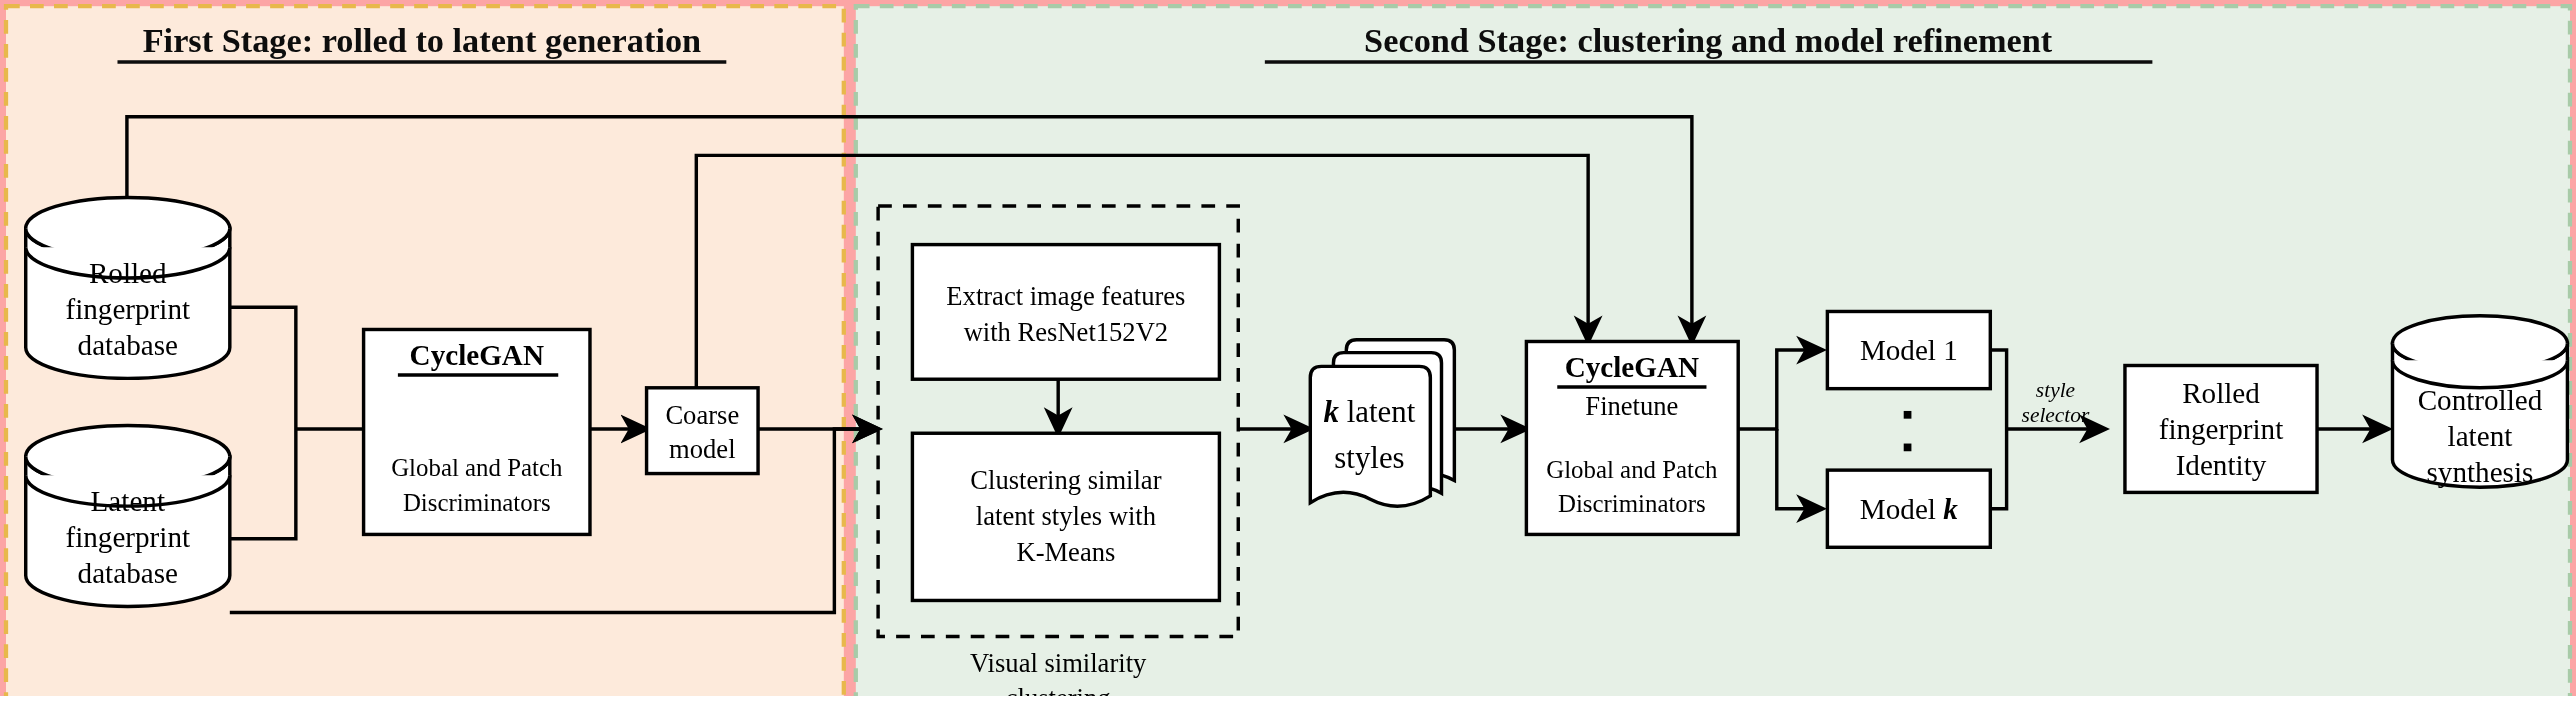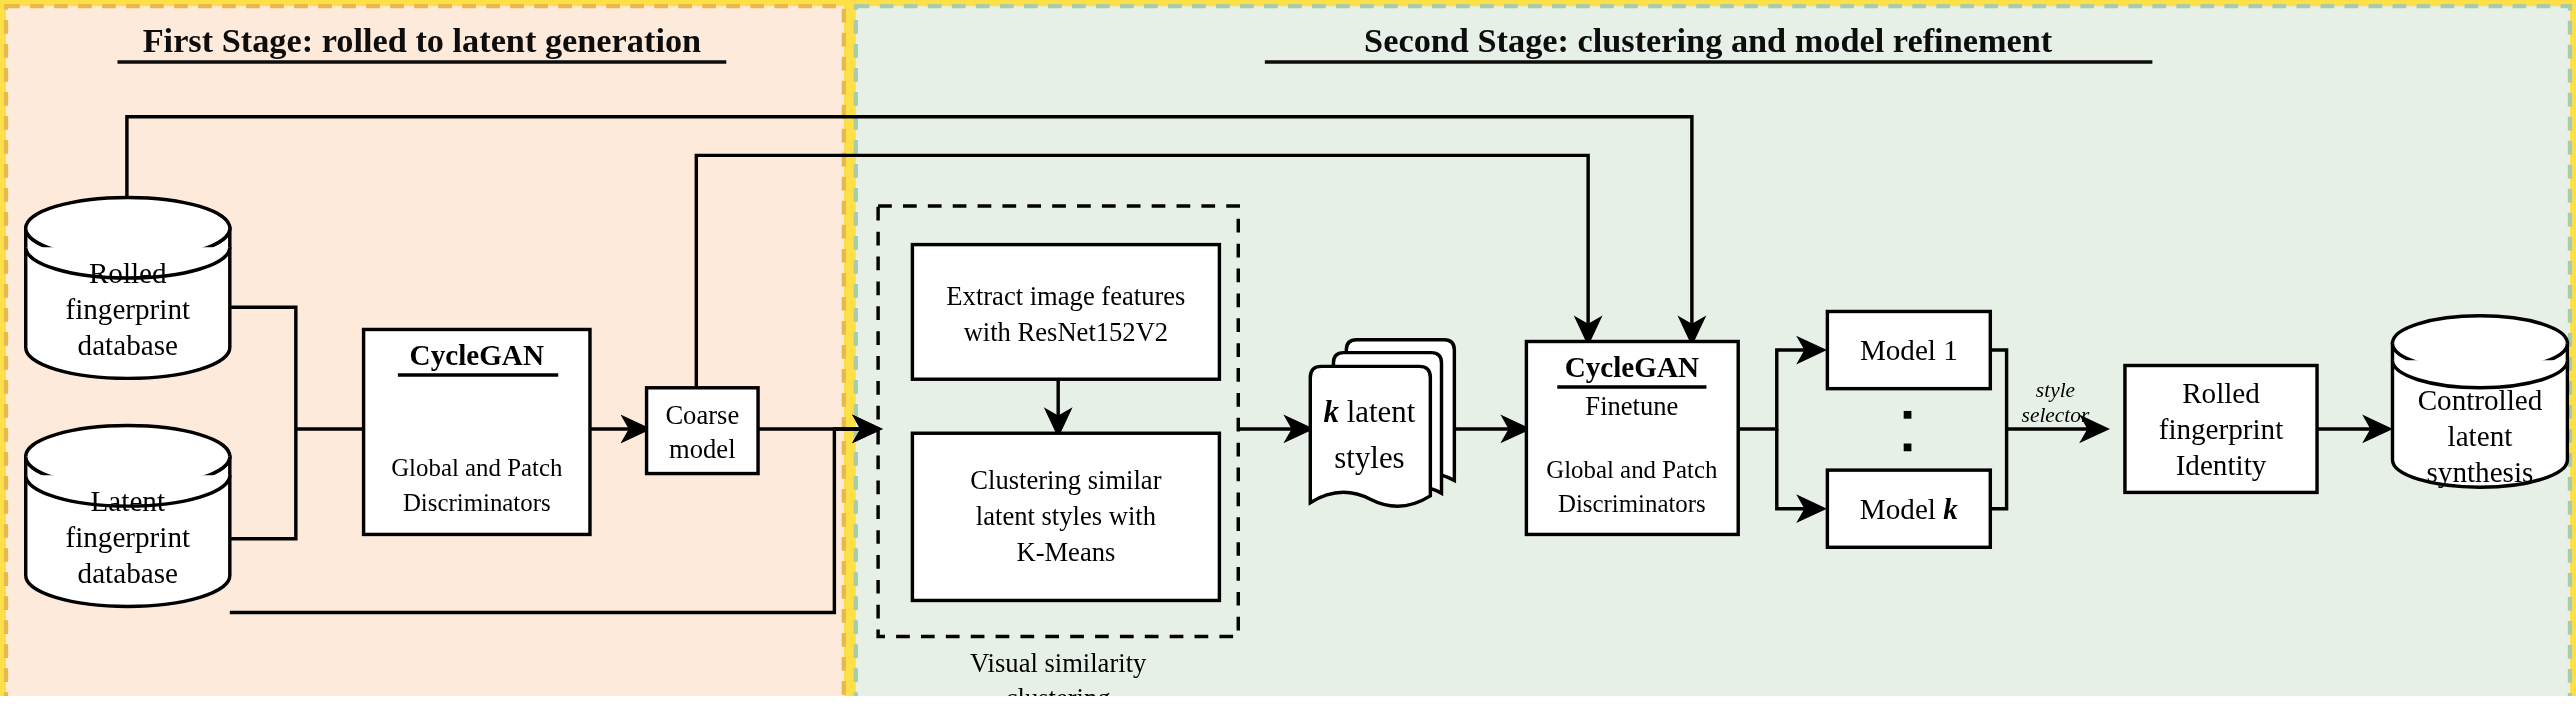--- a/index.html
+++ b/index.html
@@ -1,17 +1,17 @@
 <!DOCTYPE html>
 <html style="font-size:13.7px"><head>
 <meta charset="utf-8">
 <style>
   html,body{margin:0;padding:0;background:#ffffff;}
   body{width:2576px;height:725px;font-family:"Liberation Serif","DejaVu Serif",serif;}
-  #stage{position:relative;width:2576px;height:696px;overflow:hidden;background:#fde047;}
+  #stage{position:relative;width:2576px;height:696px;overflow:hidden;background:#fca5a5;}
   svg#canvas{position:absolute;left:0;top:0;width:2576px;height:725px;}
   .nodeTxt{font-family:"Liberation Serif","DejaVu Serif",serif;fill:#000;text-anchor:middle;}
   .t34{font-size:34px;}
   .t31{font-size:31px;}
   .t29{font-size:29px;}
   .title{font-size:40px;font-weight:bold;text-anchor:middle;fill:#0d0d0d;
          font-family:"Liberation Serif","DejaVu Serif",serif;}
   .bold{font-weight:bold;}
   .ital{font-style:italic;}
   .bital{font-style:italic;font-weight:bold;}

